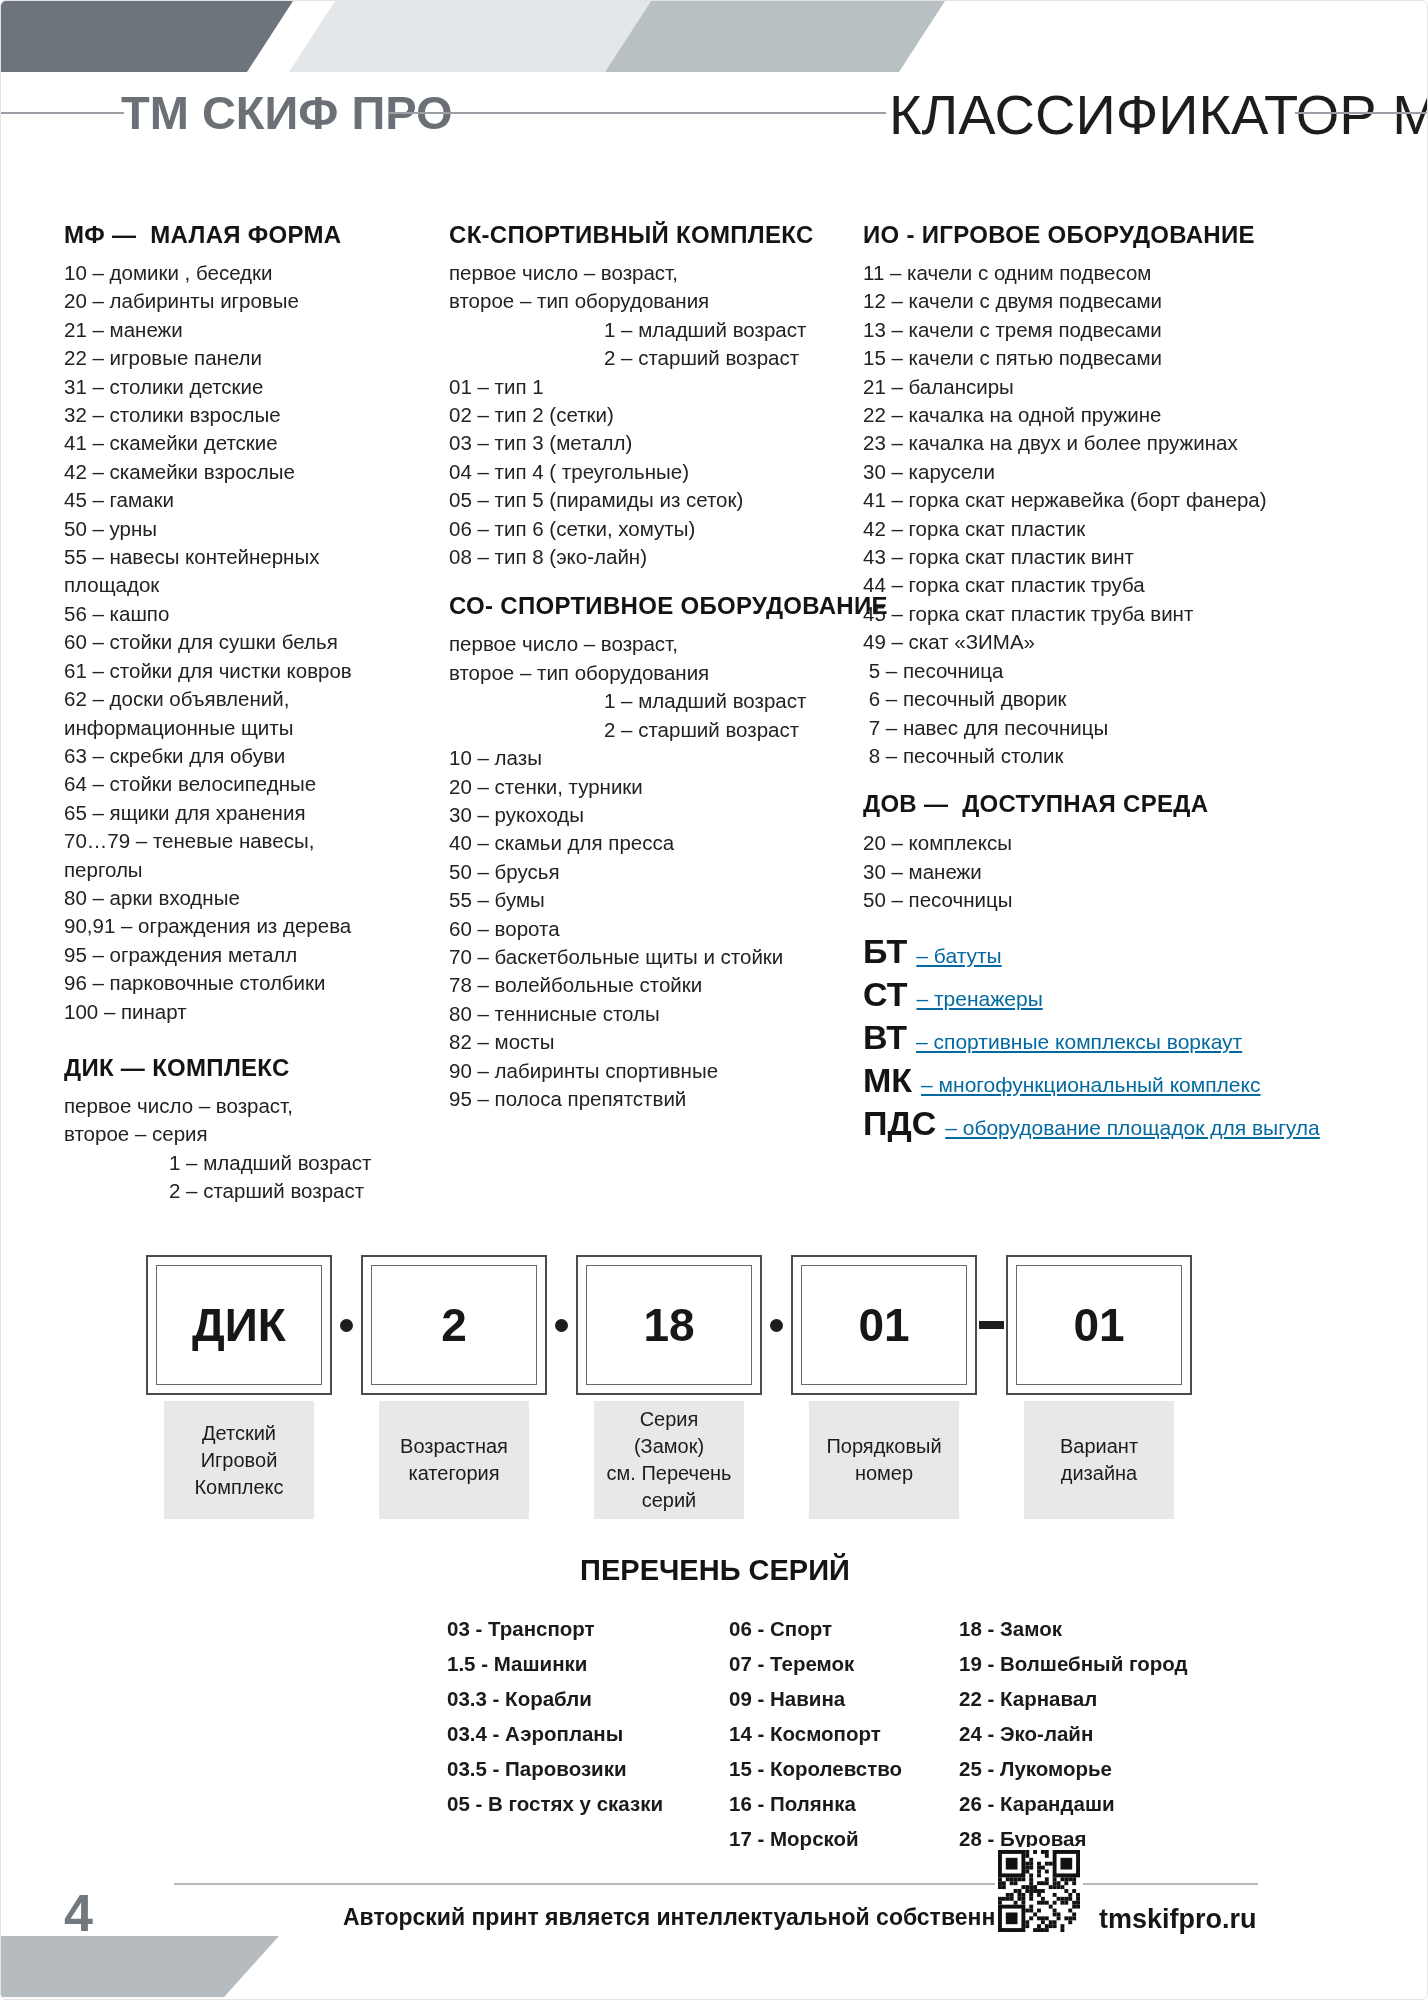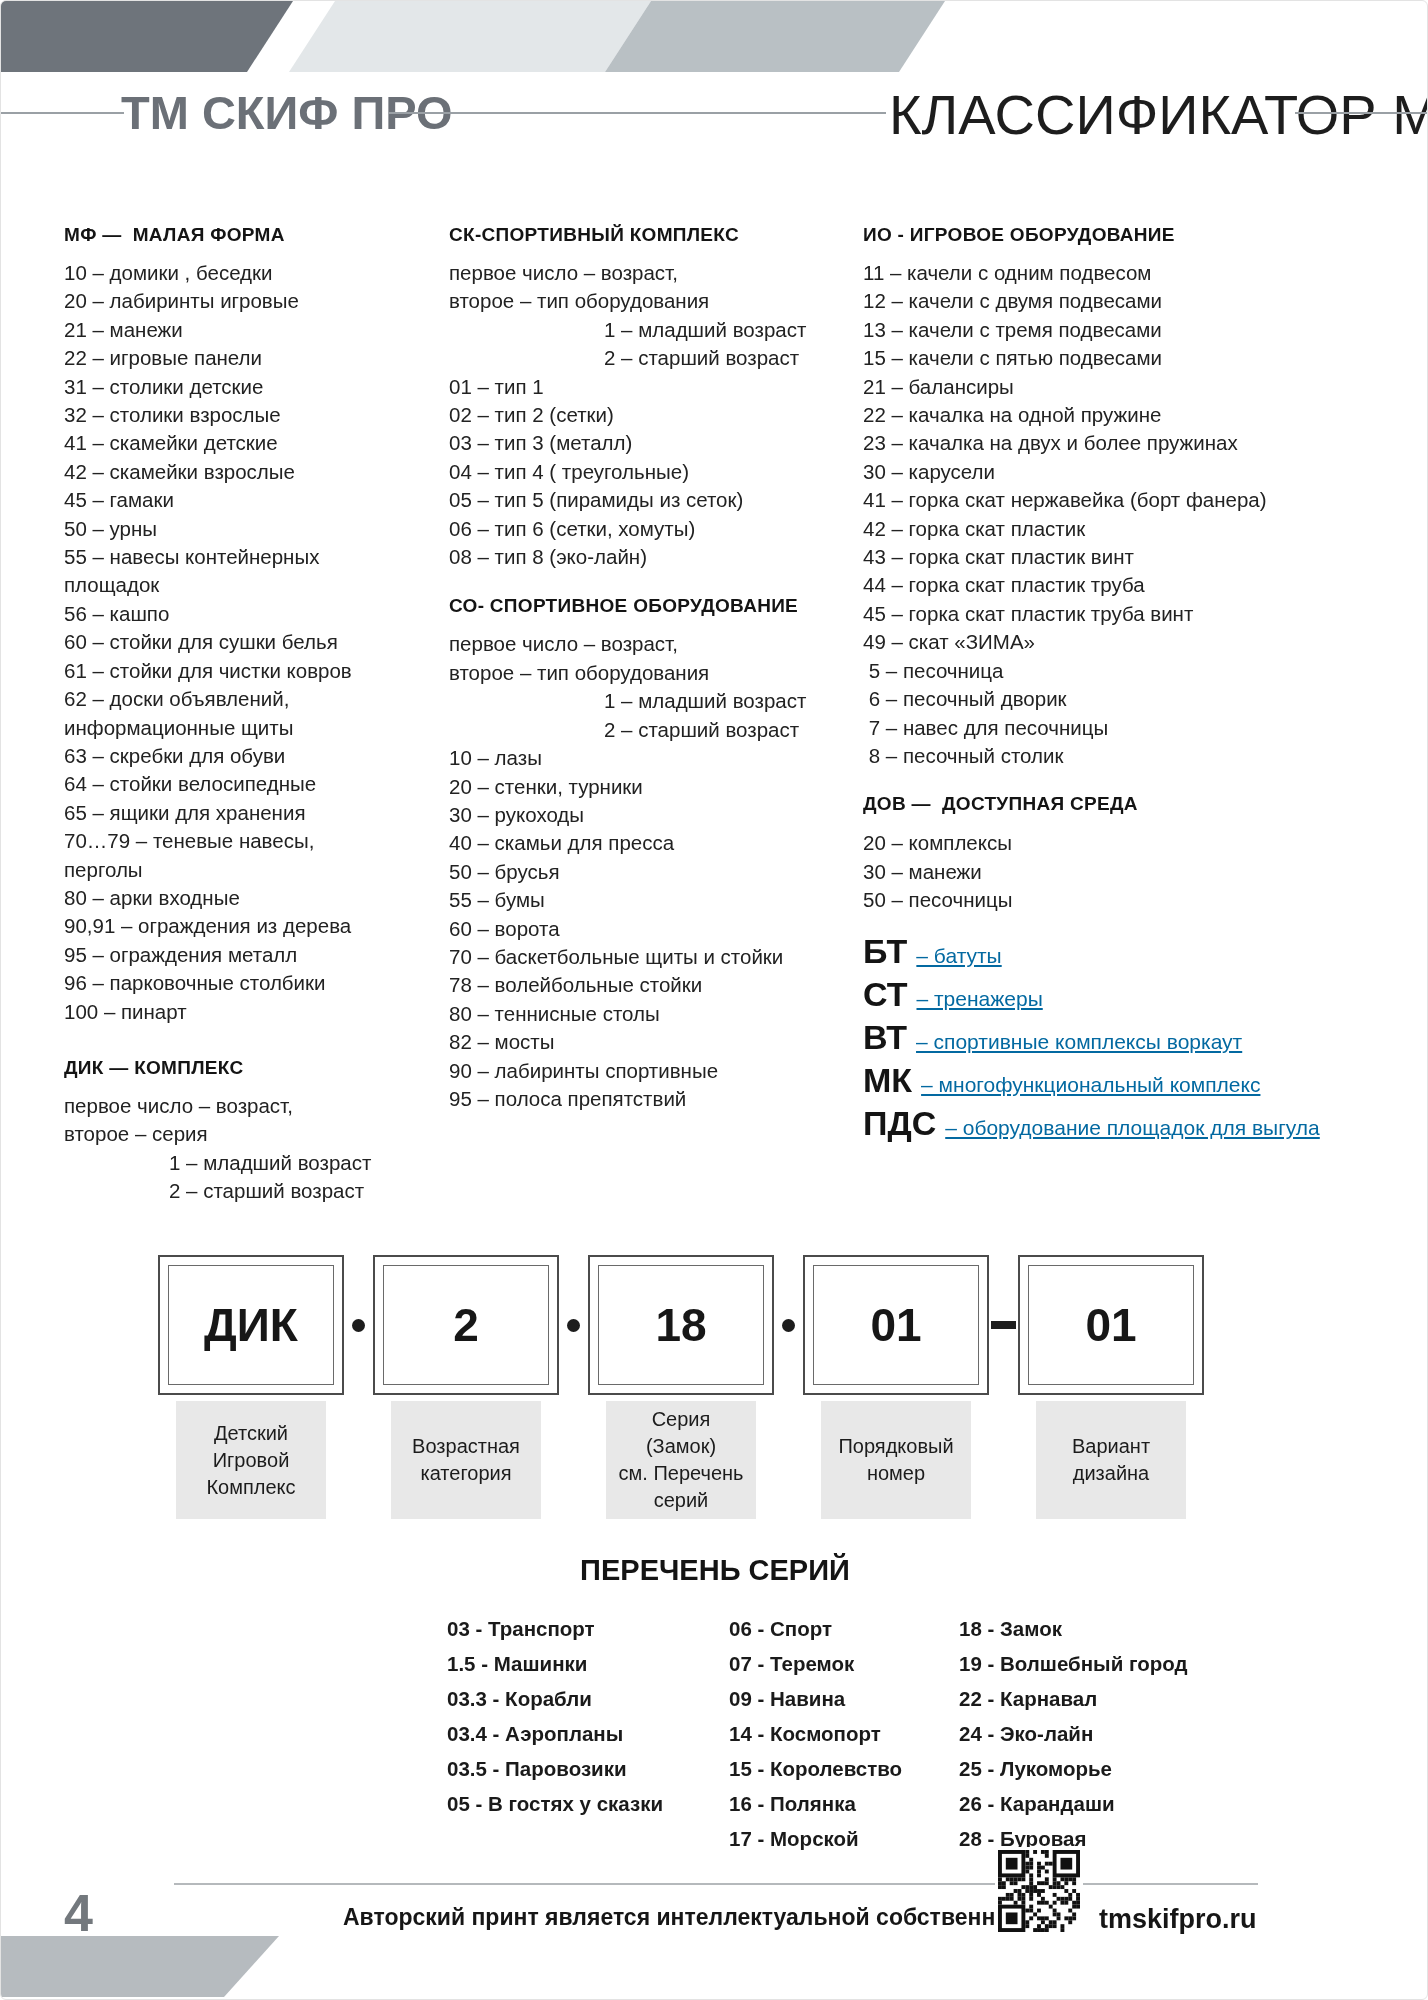--- a/index.html
+++ b/index.html
@@ -18,32 +18,32 @@
   #rule-right{left:1294px;width:134px;}
   .brand-title{position:absolute;left:120px;top:88px;width:270px;text-align:center;
       font-size:47px;font-weight:bold;font-stretch:condensed;line-height:1;color:#6b7077;white-space:nowrap;}
   .main-title{position:absolute;left:888px;top:86px;width:408px;text-align:center;
       font-size:56px;font-weight:200;font-stretch:condensed;line-height:1;color:#1d1d1d;white-space:nowrap;}
   
   .col{position:absolute;top:218px;}
   #col-mf{left:63px;width:372px;}
   #col-sk{left:448px;width:402px;}
   #col-io{left:862px;width:530px;}
-  .col-heading{font-size:19px;font-weight:bold;font-stretch:condensed;color:#141414;
+  .col-heading{font-size:24px;font-weight:bold;font-stretch:condensed;color:#141414;
       line-height:32px;margin:0 0 8px 0;white-space:pre;letter-spacing:.3px;}
   .mt26{margin-top:26px;} .mt19{margin-top:19px;} .mt18{margin-top:18px;} .mb9{margin-bottom:9px;}
   .list-item{font-size:20.5px;line-height:28.4px;color:#222;white-space:pre-wrap;}
   .indent1 .list-item{padding-left:105px;}
   .indent2 .list-item{padding-left:155px;}
   .abbr-list{margin-top:17px;}
   .abbr-row{display:flex;align-items:baseline;line-height:39px;white-space:pre;}
   .abbr-code{font-size:34px;font-weight:bold;font-stretch:condensed;color:#141414;margin-right:9px;}
   .abbr-text{font-size:21px;color:#0369a1;text-decoration:underline;}
   
-  #diagram{position:absolute;left:157px;top:1254px;width:1042px;}
+  #diagram{position:absolute;left:145px;top:1254px;width:1042px;}
   .code-row{display:flex;align-items:center;}
   .code-box{width:186px;height:140px;border:2px solid #4b4b4b;background:#fff;box-sizing:border-box;padding:8px;flex:none;}
   .code-box-inner{width:100%;height:100%;border:1.5px solid #6a6a6a;box-sizing:border-box;
       display:flex;align-items:center;justify-content:center;}
   .code-value{font-size:46px;font-weight:bold;font-stretch:condensed;color:#171717;}
   .code-sep{width:29px;flex:none;display:flex;align-items:center;justify-content:center;}
   .sep-dot{width:13px;height:13px;border-radius:50%;background:#1d1d1d;}
   .sep-dash{width:25px;height:8px;background:#1d1d1d;}
   .label-row{display:flex;margin-top:6px;}
   .label-cell{width:186px;flex:none;display:flex;justify-content:center;}

